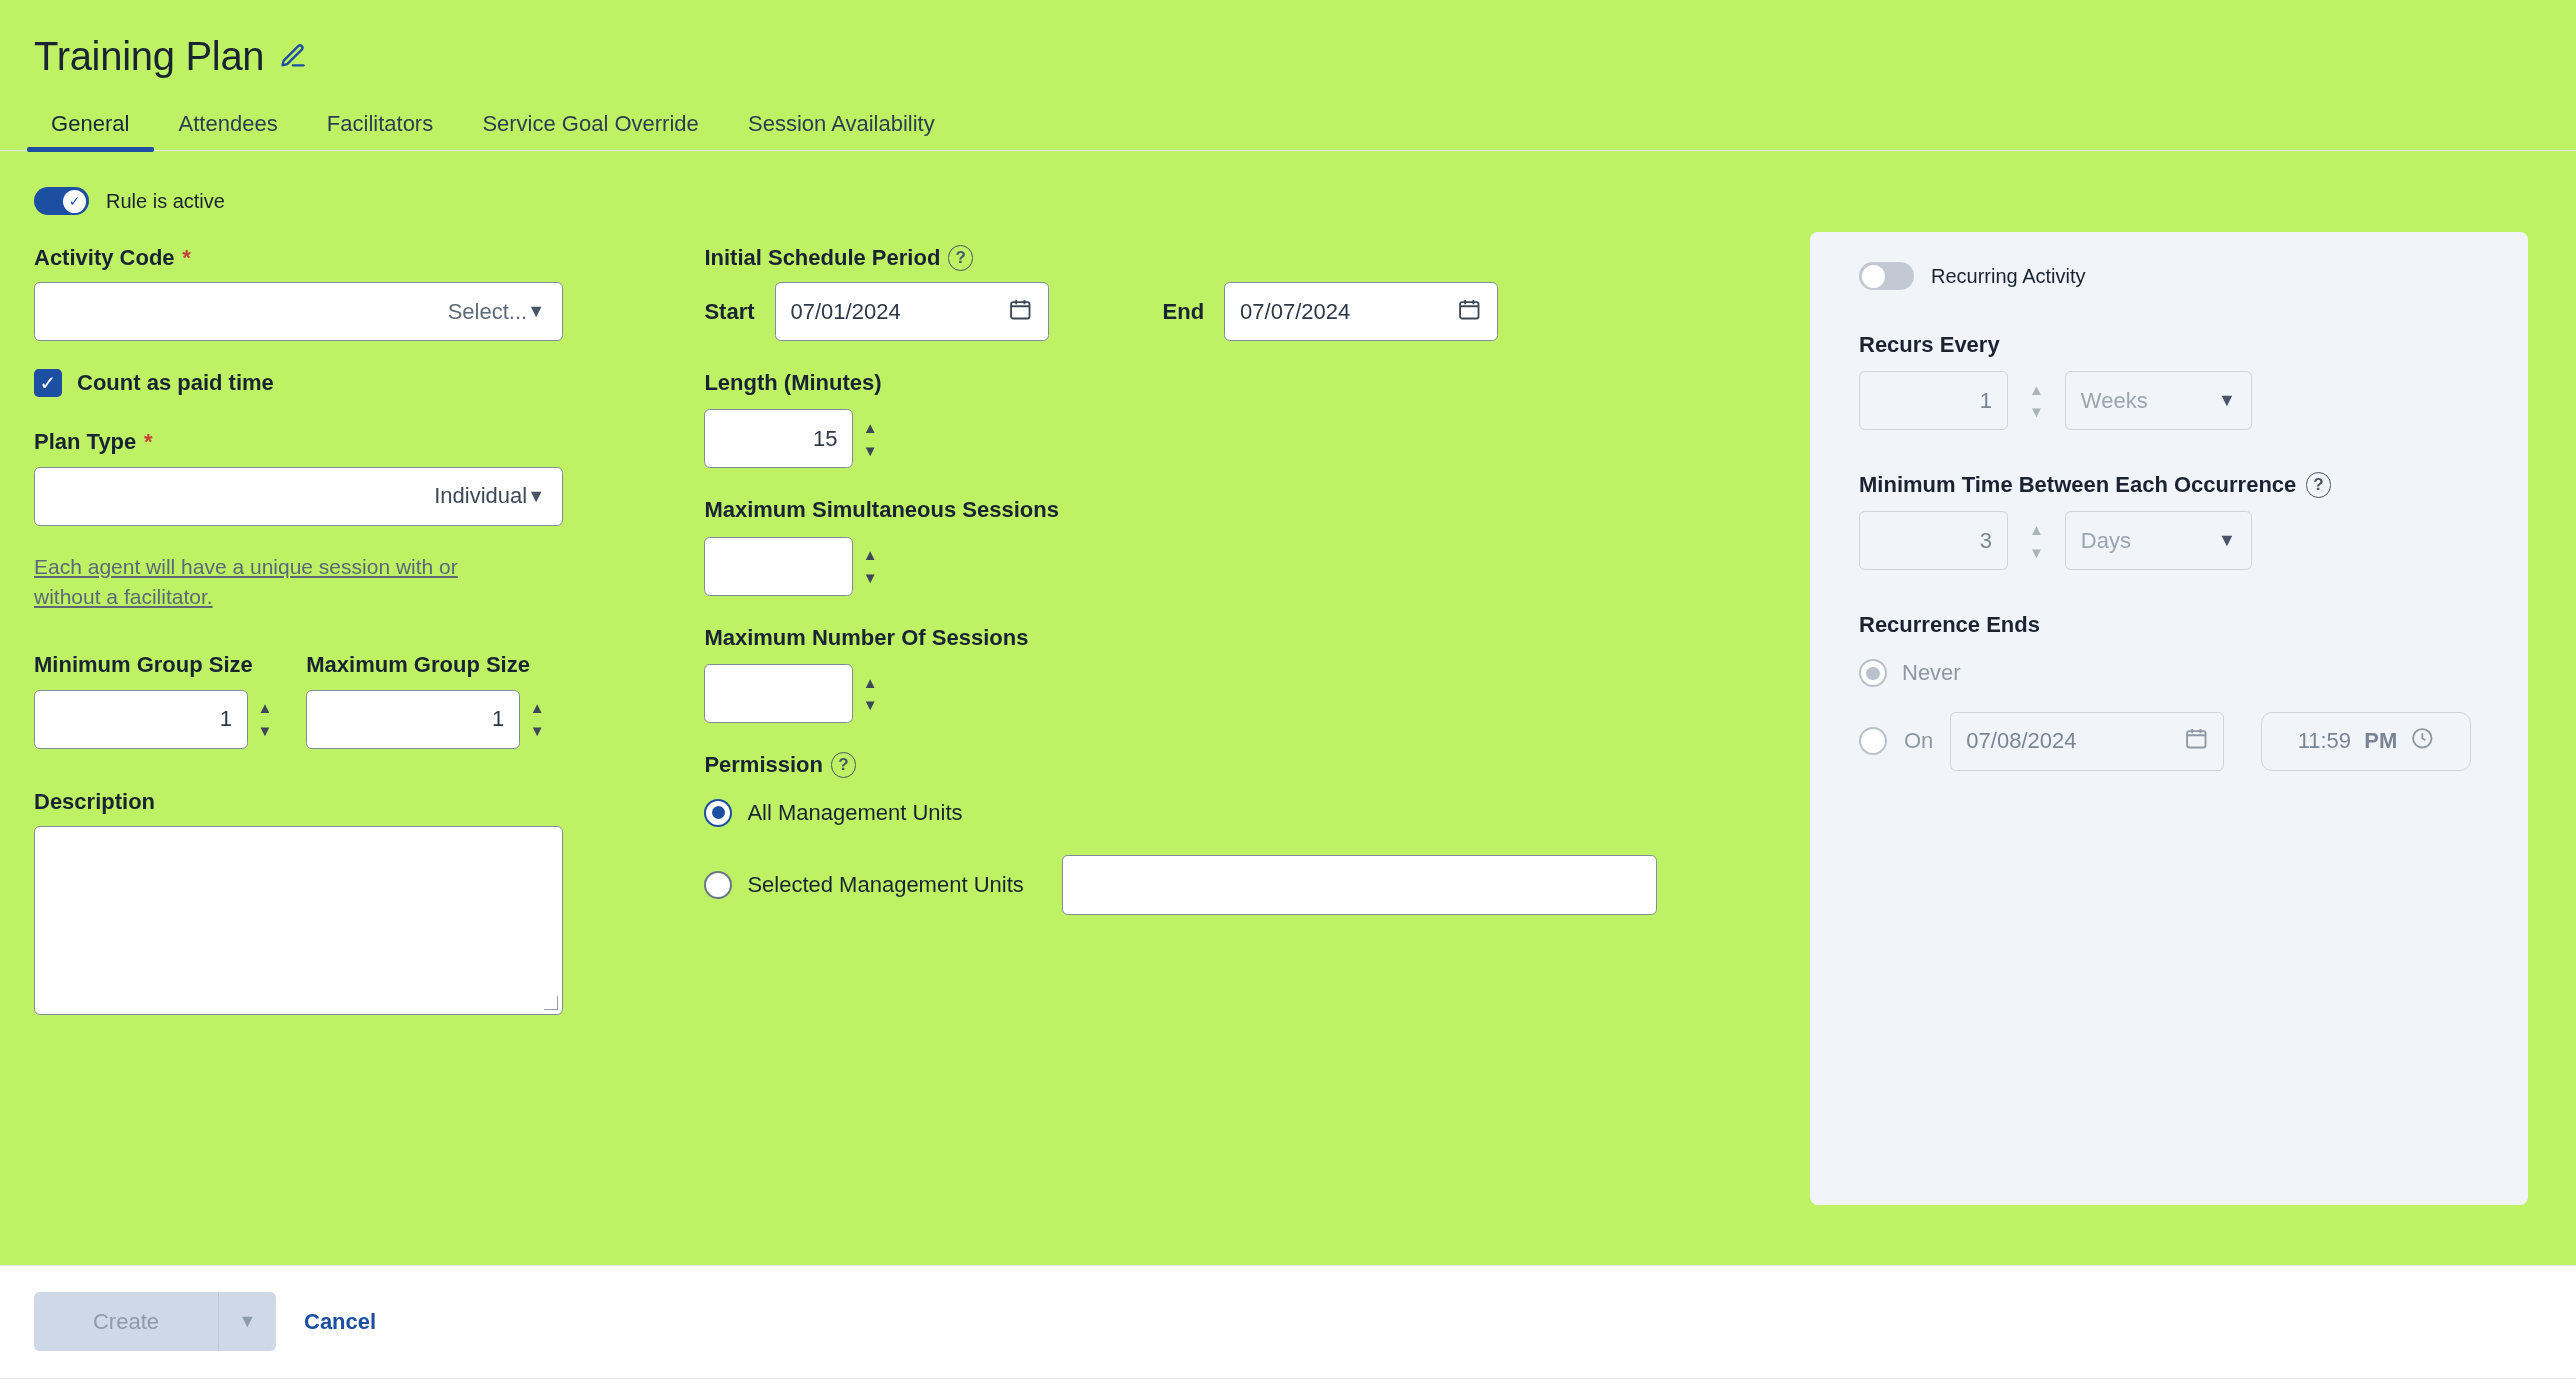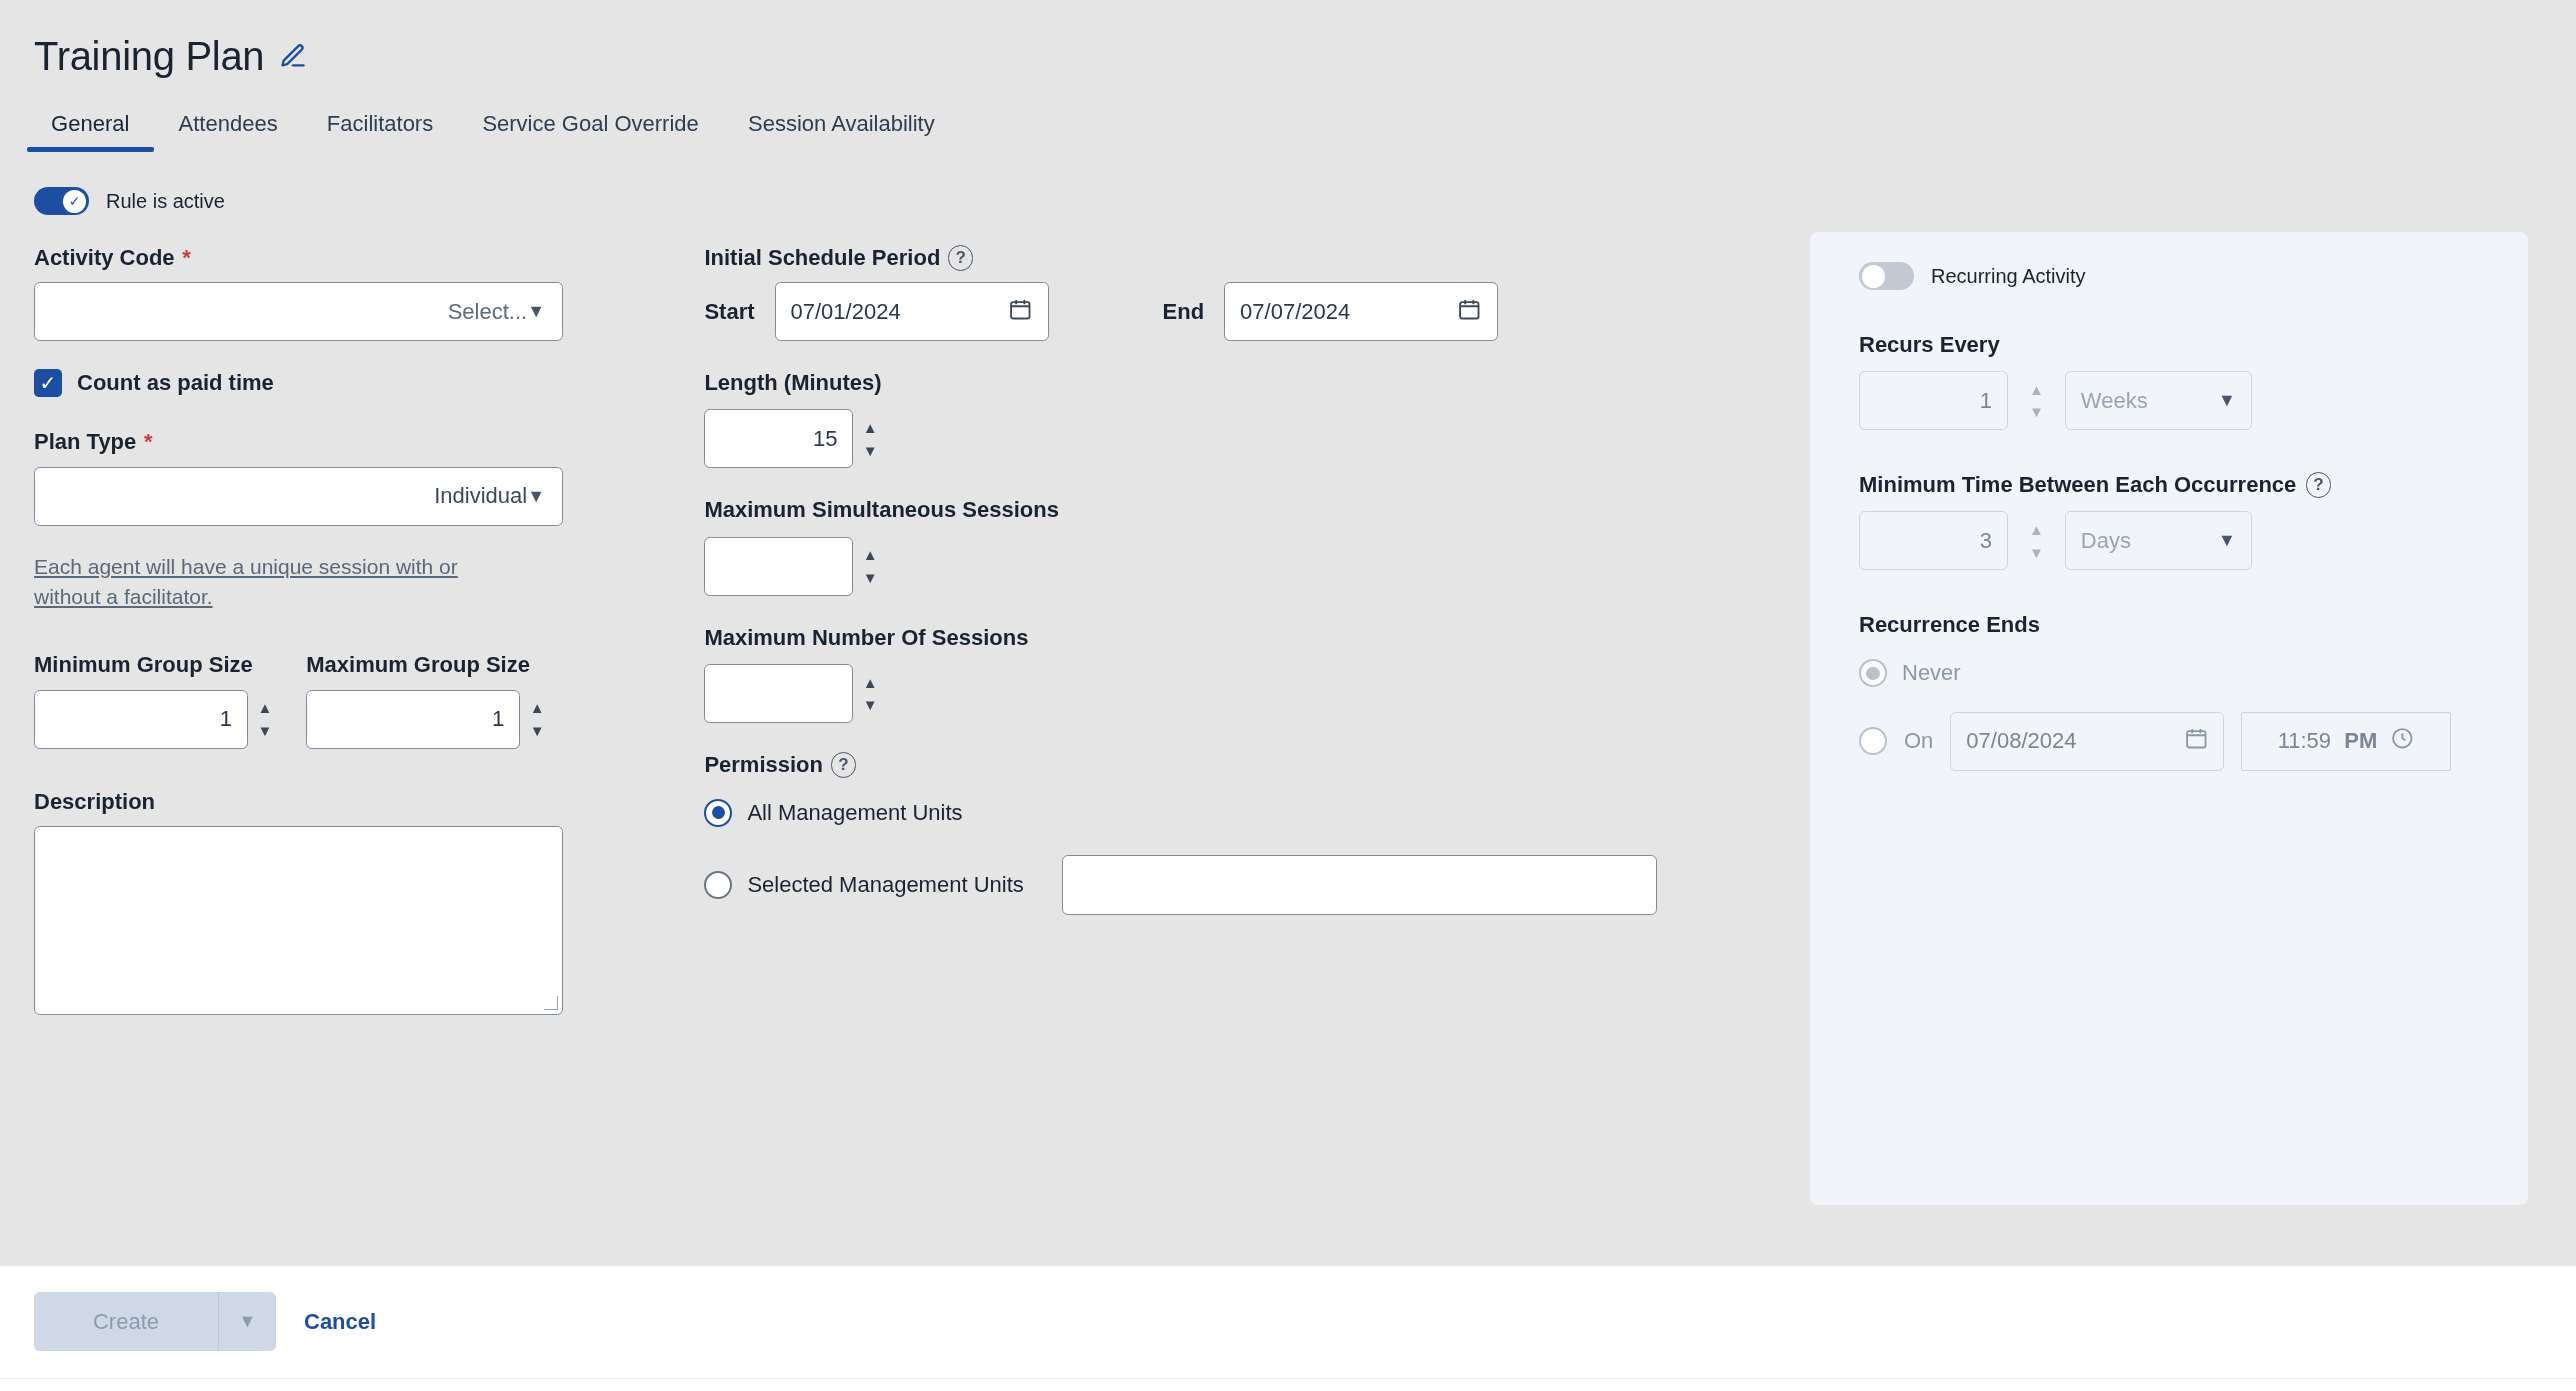--- a/index.html
+++ b/index.html
@@ -7,21 +7,21 @@
     margin: 0; padding: 0;
     background: #ffffff;
     font-family: "Liberation Sans", sans-serif;
     color: #2d3748;
   }
   body { width: 2576px; height: 1391px; overflow: hidden; }
 
   .page {
     width: 2576px; height: 1391px;
     position: relative;
-    background: #e5e5e5;
+    background: #bef264;
     display: flex;
     flex-direction: column;
   }
 
   
   .header {
     padding: 21px 34px 0 34px;
     display: flex;
     align-items: center;
     gap: 15px;
@@ -300,26 +300,27 @@
     background: #f1f4f8;
     color: #9aa5b1;
     font-size: 22px;
     display: flex; align-items: center; justify-content: space-between;
     padding: 0 15px;
   }
   .rp-toggle-row { display: flex; align-items: center; gap: 17px; }
   .time-input {
     width: 210px; height: 59px;
     border: 1.9px solid #cdd4dc;
-    border-radius: 2px;
+    border-radius: 11px;
     background: #f1f4f8;
     color: #7a8595;
     font-size: 22px;
     display: flex; align-items: center; justify-content: center;
     gap: 13.2px;
+    margin-left: 20px;
   }
   .on-row { display: flex; align-items: center; gap: 17px; margin-top: 24.6px; }
 
   
   .footer {
     border-top: 1.9px solid #e3e7ed;
     height: 113px;
     display: flex;
     align-items: center;
     padding: 0 34px;

